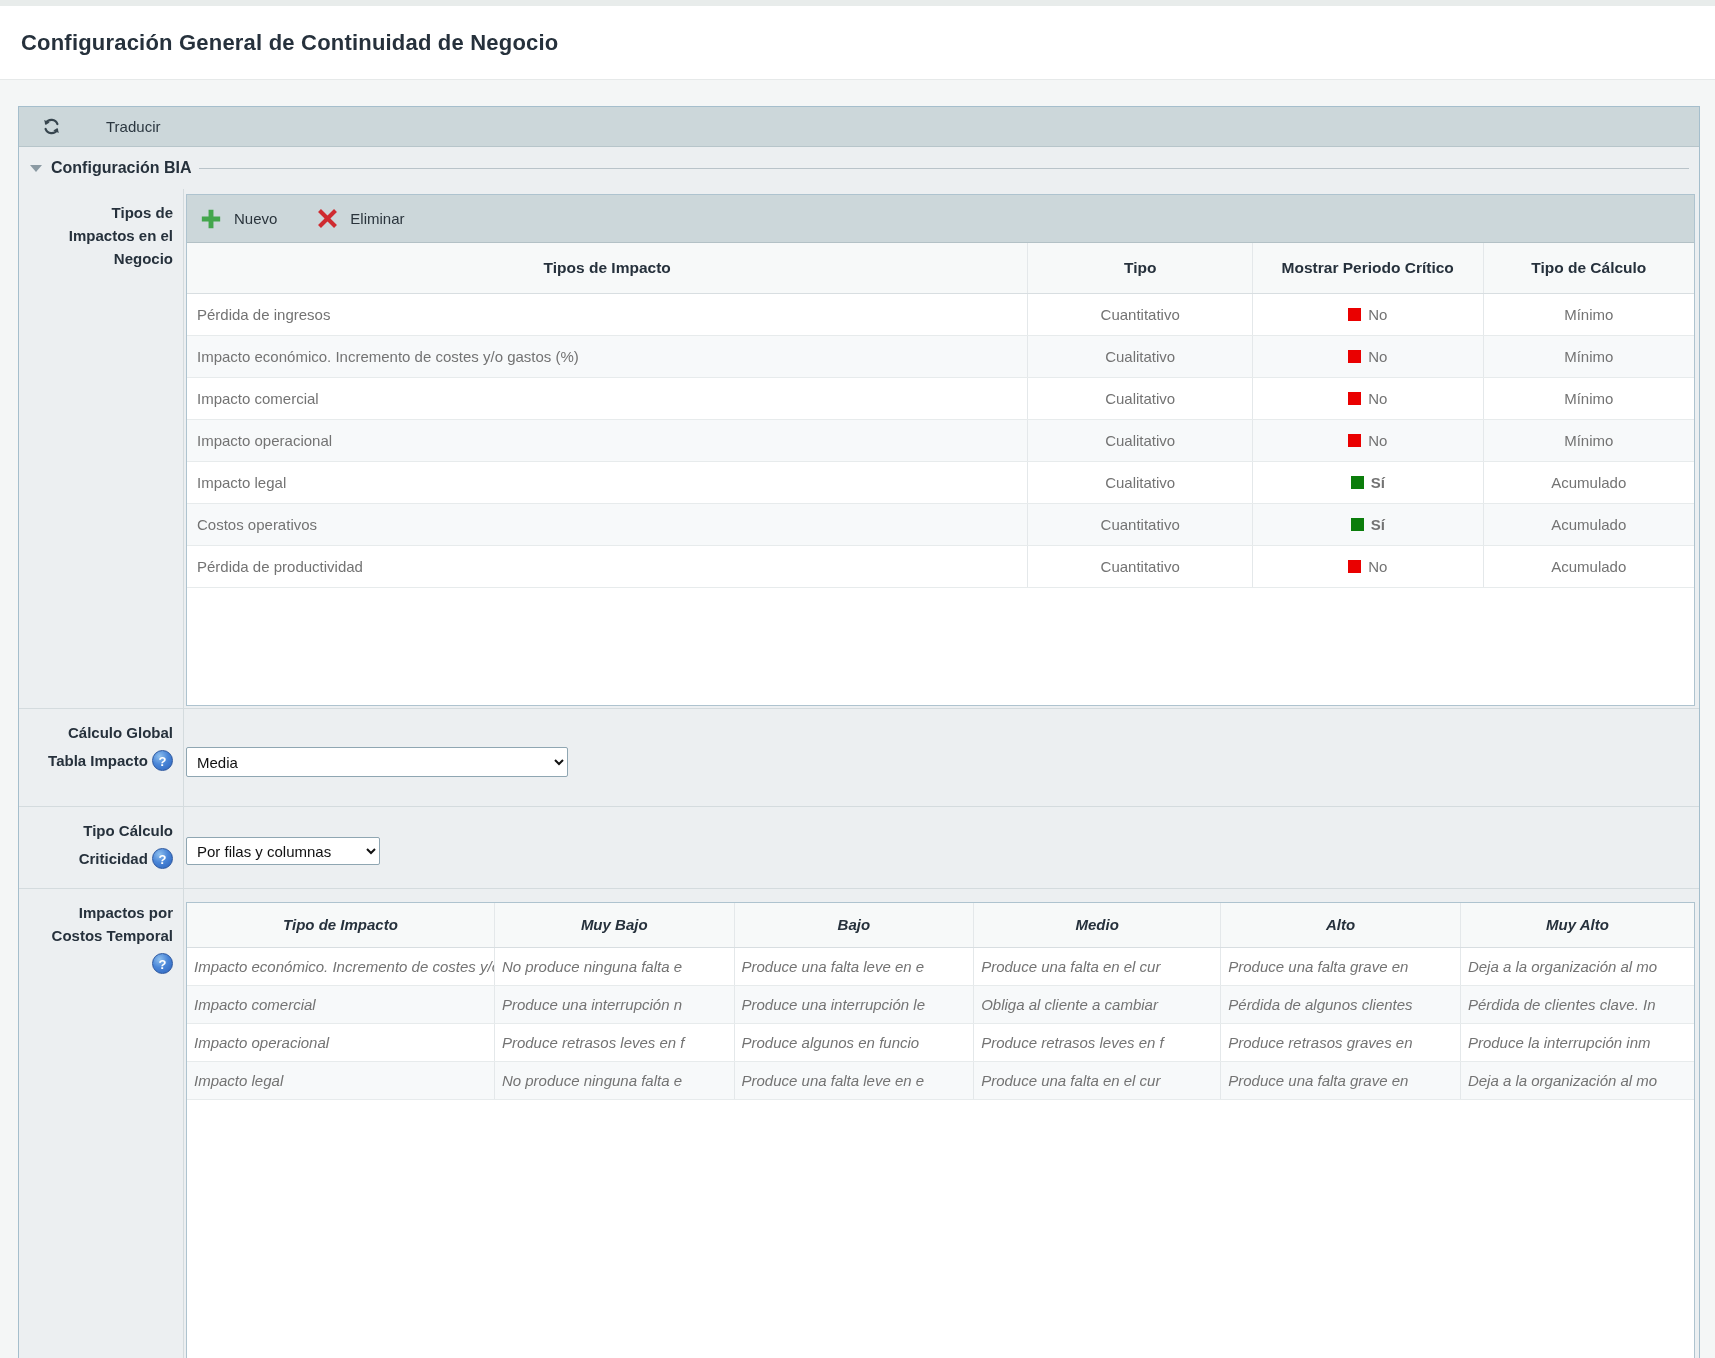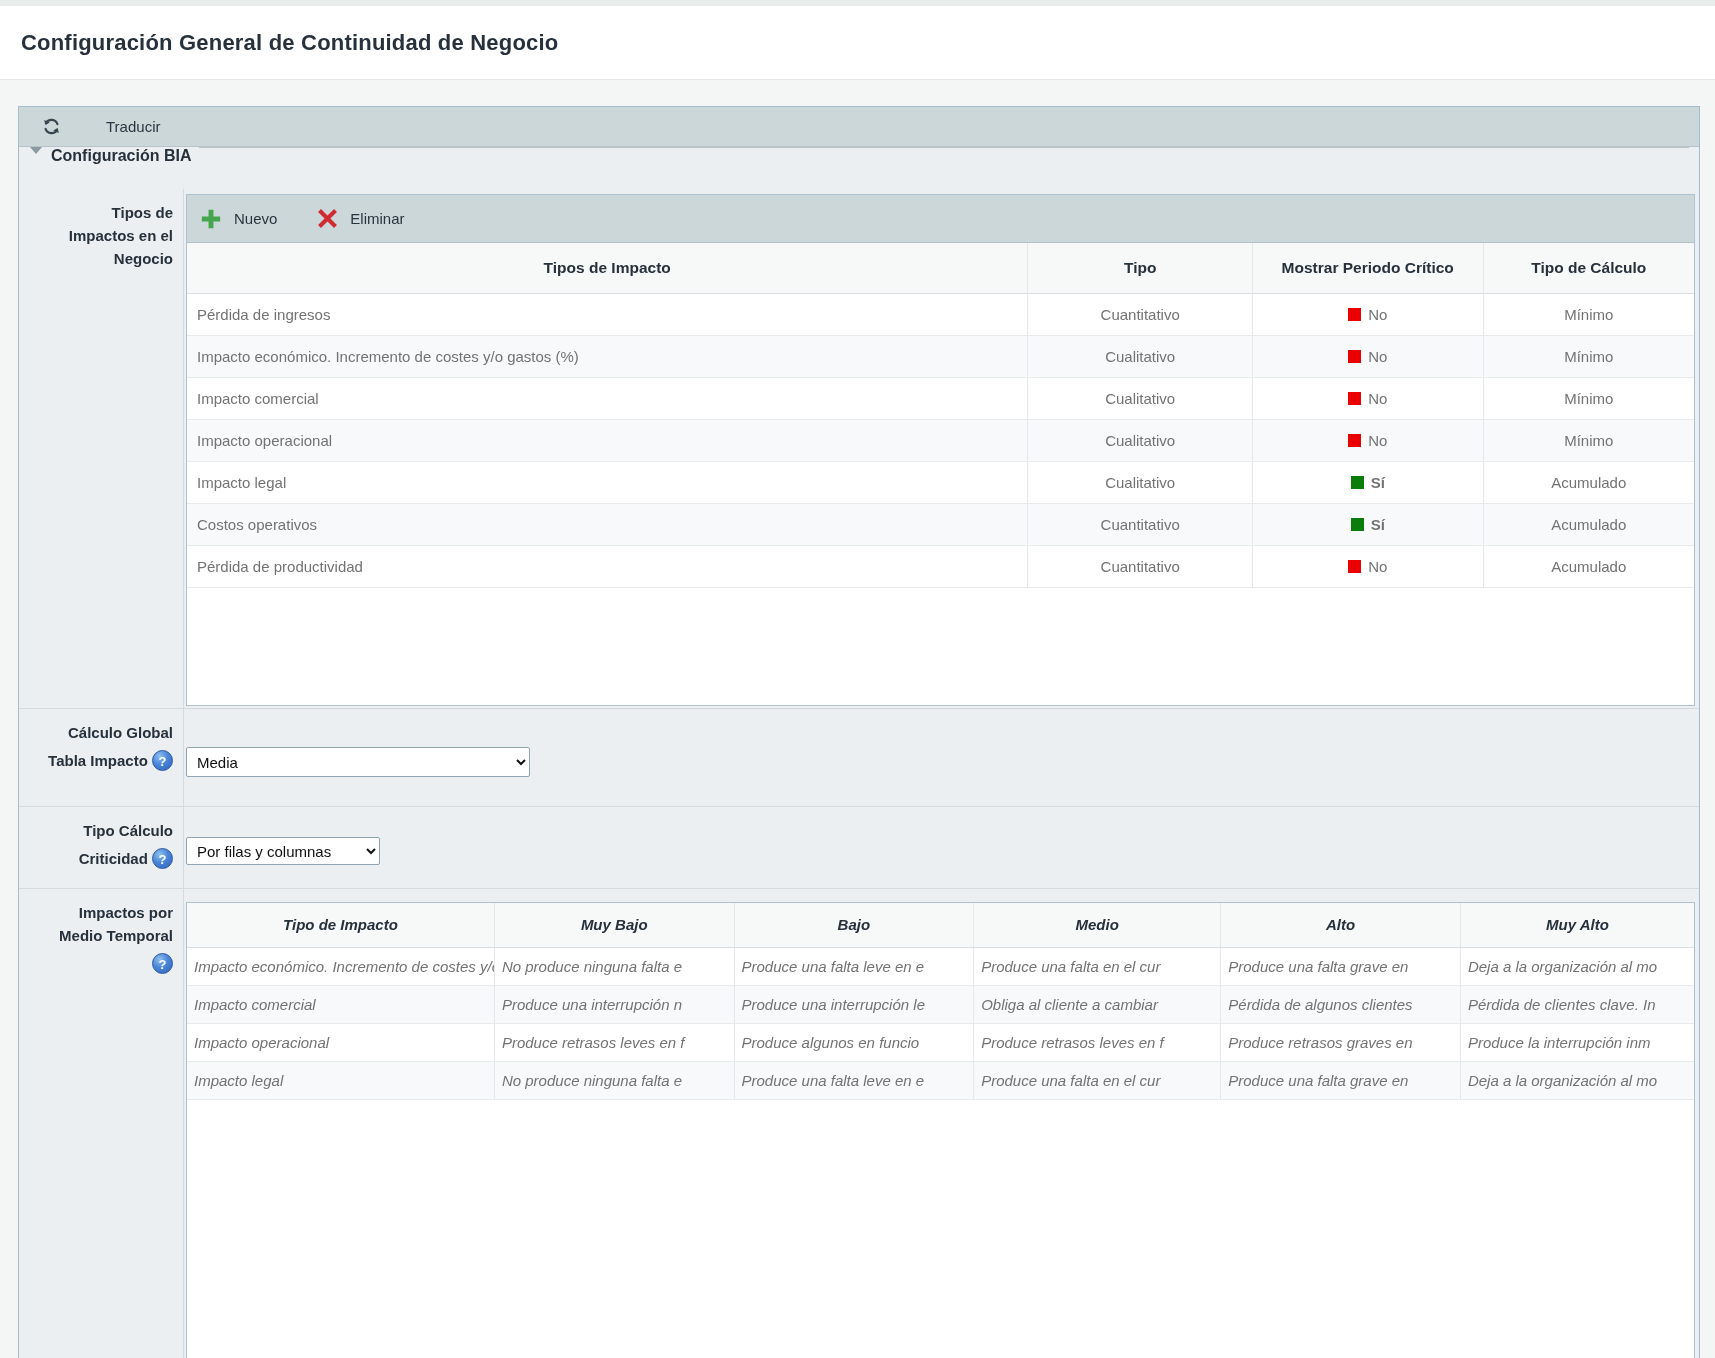--- a/index.html
+++ b/index.html
@@ -23,21 +23,21 @@
   }
   
   .main-toolbar {
     height: 40px; background: #ccd7da; border-bottom: 1px solid #b7c5ca;
     display: flex; align-items: center; padding-left: 22px; gap: 11px; flex: none;
   }
   .main-toolbar .tb-label { font-size: 15px; color: #2b3740; margin-left: 33px; }
   .icon-btn { display: flex; align-items: center; gap: 11px; cursor: pointer; }
   
   .section-bar {
-    height: 42px; display: flex; align-items: flex-start; padding-left: 11px; flex: none;
+    height: 42px; display: flex; align-items: center; padding-left: 11px; flex: none;
   }
   .tri {
     width: 0; height: 0; border-left: 6px solid transparent; border-right: 6px solid transparent;
     border-top: 7px solid #8b9aa3; margin-right: 9px; cursor: pointer; flex: none;
   }
   .section-title { font-size: 16px; font-weight: bold; color: #26313c; white-space: nowrap; }
   .section-line { flex: 1; height: 1px; background: #b9c3c9; margin: 0 10px 0 8px; }
   
   .form { flex: 1; display: flex; flex-direction: column; min-height: 0; }
   .frow { display: flex; min-height: 0; }
@@ -92,21 +92,21 @@
     vertical-align: -1px; margin-right: 7px;
   }
   .crit.yes .sq { background: var(--yes-color, #0b7d0b); }
   .crit.yes .flag { font-weight: bold; }
   
   select {
     font-family: "Liberation Sans", sans-serif; font-size: 15px; color: #111111;
     background: #ffffff; border: 1px solid #8fa6b2; border-radius: 2px;
     height: 30px; padding: 0 6px;
   }
-  .select-global { width: 344px; margin: 38px 0 16px 2px; }
+  .select-global { width: 382px; margin: 38px 0 16px 2px; }
   .select-crit { width: 194px; height: 28px; margin: 30px 0 0 2px; }
 </style>
 </head>
 <body>
 
 <div class="top-strip"></div>
 
 <div class="page-header">
   <div class="page-title">Configuración General de Continuidad de Negocio</div>
 </div>
@@ -237,21 +237,21 @@
         </div>
         <div class="fcontent">
           <select class="select-crit">
             <option>Por filas y columnas</option>
           </select>
         </div>
       </div>
 
       <div class="frow row-temporal">
         <div class="flabel">
-          <span>Impactos por Medio Temporal</span>
+          <span>Impactos por Costos Temporal</span>
           <span class="help-badge">?</span>
         </div>
         <div class="fcontent">
           <div class="grid-block" style="flex:1;font-style:italic;">
             <div class="grid-scroll">
               <table class="t2">
                 <colgroup>
                     <col style="width:20.4%">
                     <col style="width:15.9%">
                     <col style="width:15.9%">

